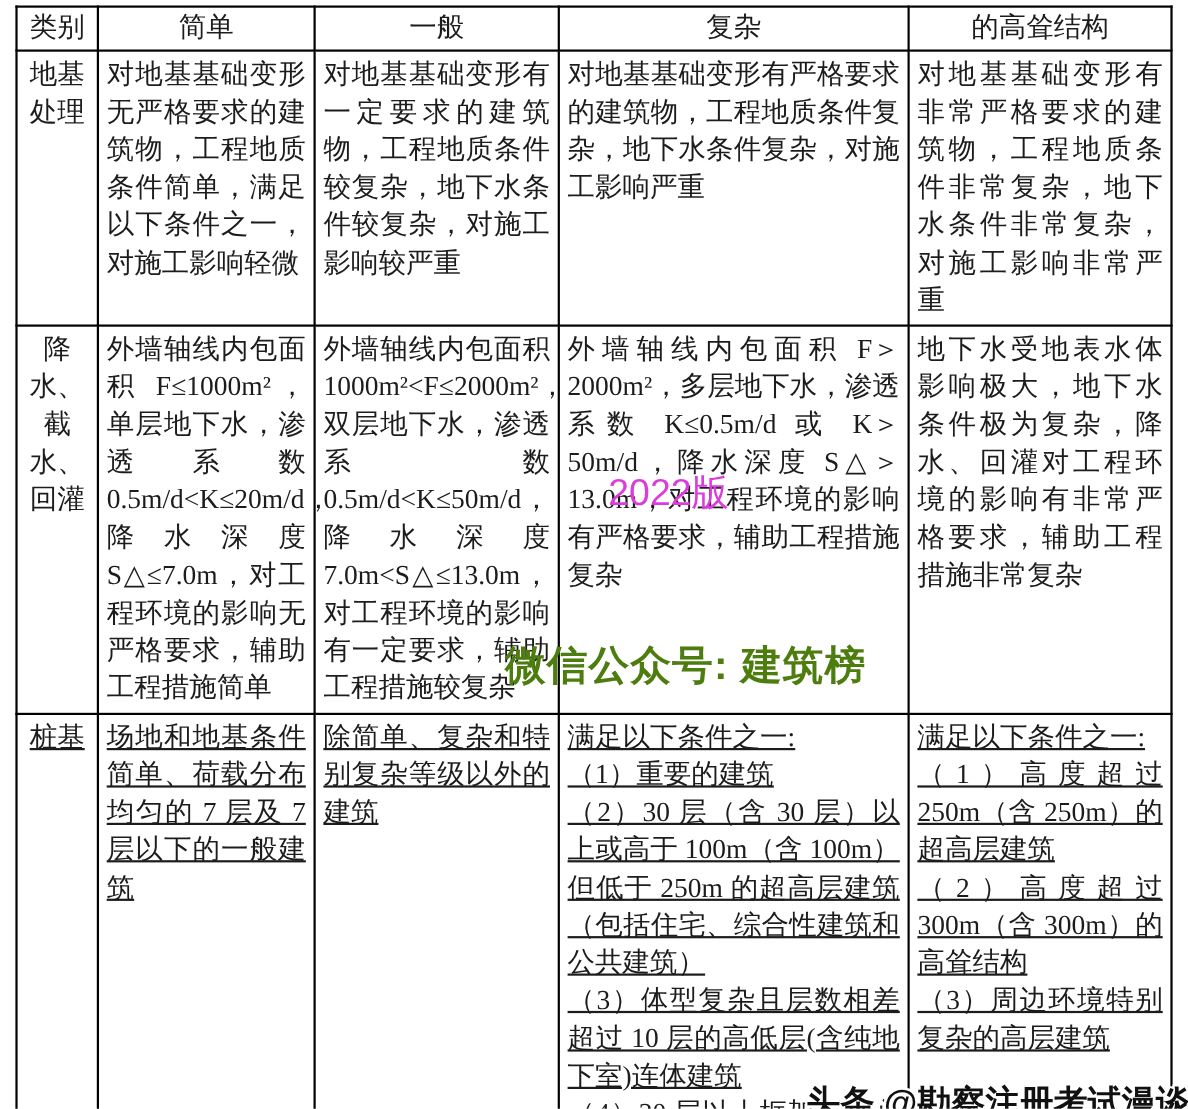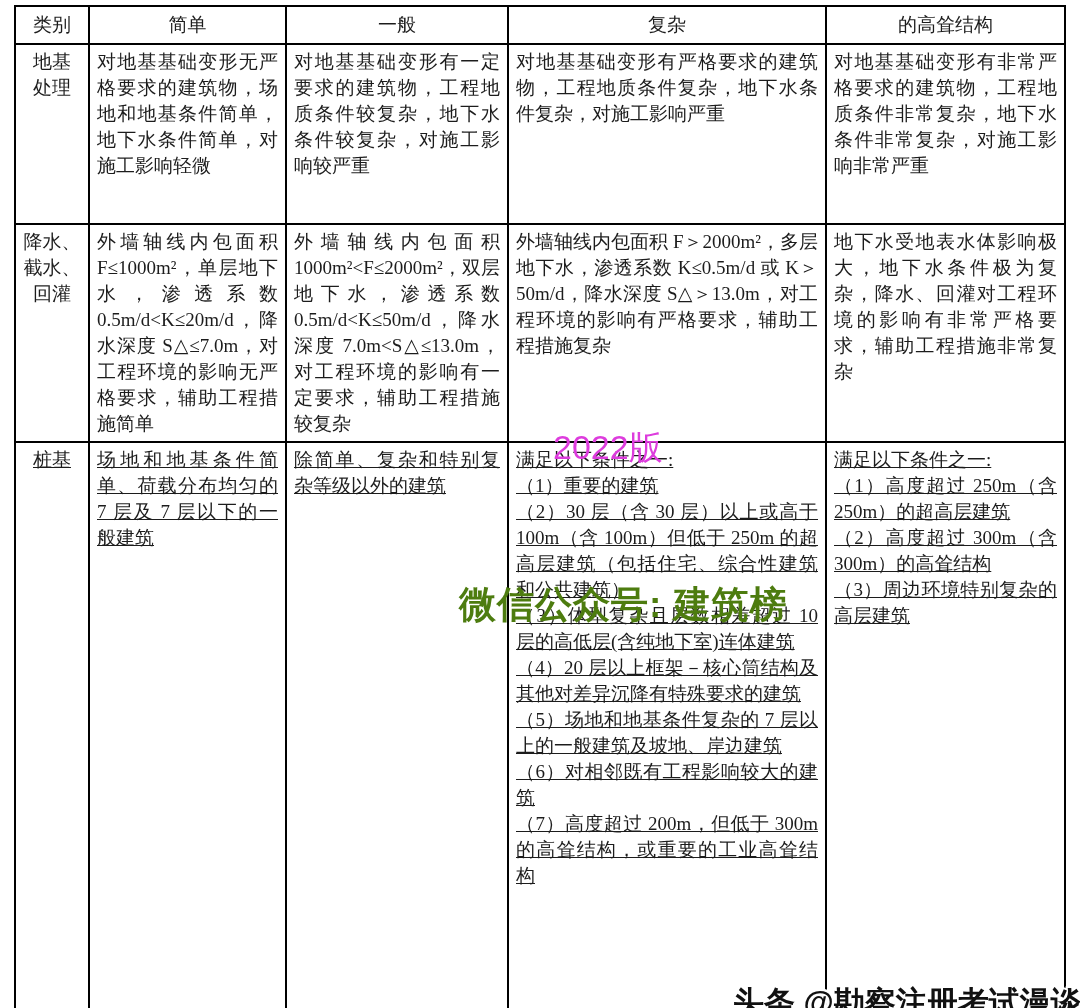--- a/index.html
+++ b/index.html
@@ -23,21 +23,21 @@
     top: 5px;
     width: 1050px;
     border-collapse: collapse;
     table-layout: fixed;
     color: #1c1c1c;
   }
   table.grade-table th,
   table.grade-table td {
     border: 2px solid #000000;
     font-weight: normal;
-    font-size: 19px;
+    font-size: 25px;
     line-height: 1.37;
     padding: 4px 7px;
     vertical-align: top;
     box-sizing: border-box;
   }
   table.grade-table th {
     text-align: center;
     vertical-align: middle;
     padding: 2px 4px;
   }
@@ -109,21 +109,21 @@
         <th>简单</th>
         <th>一般</th>
         <th>复杂</th>
         <th>的高耸结构</th>
       </tr>
     </thead>
     <tbody>
       <tr class="r-ground">
         <td class="cat">地基
 处理</td>
-        <td class="cell">对地基基础变形无严格要求的建筑物，场地和地基条件简单，地下水条件简单，对施工影响轻微</td>
+        <td class="cell">对地基基础变形无严格要求的建筑物，工程地质条件简单，满足以下条件之一，对施工影响轻微</td>
         <td class="cell">对地基基础变形有一定要求的建筑物，工程地质条件较复杂，地下水条件较复杂，对施工影响较严重</td>
         <td class="cell">对地基基础变形有严格要求的建筑物，工程地质条件复杂，地下水条件复杂，对施工影响严重</td>
         <td class="cell">对地基基础变形有非常严格要求的建筑物，工程地质条件非常复杂，地下水条件非常复杂，对施工影响非常严重</td>
       </tr>
       <tr class="r-dewater">
         <td class="cat">降水、
 截水、
 回灌</td>
         <td class="cell">外墙轴线内包面积 F≤1000m²，单层地下水，渗透系数 0.5m/d&lt;K≤20m/d，降水深度 S△≤7.0m，对工程环境的影响无严格要求，辅助工程措施简单</td>
         <td class="cell">外墙轴线内包面积 1000m²&lt;F≤2000m²，双层地下水，渗透系数 0.5m/d&lt;K≤50m/d，降水深度 7.0m&lt;S△≤13.0m，对工程环境的影响有一定要求，辅助工程措施较复杂</td>

